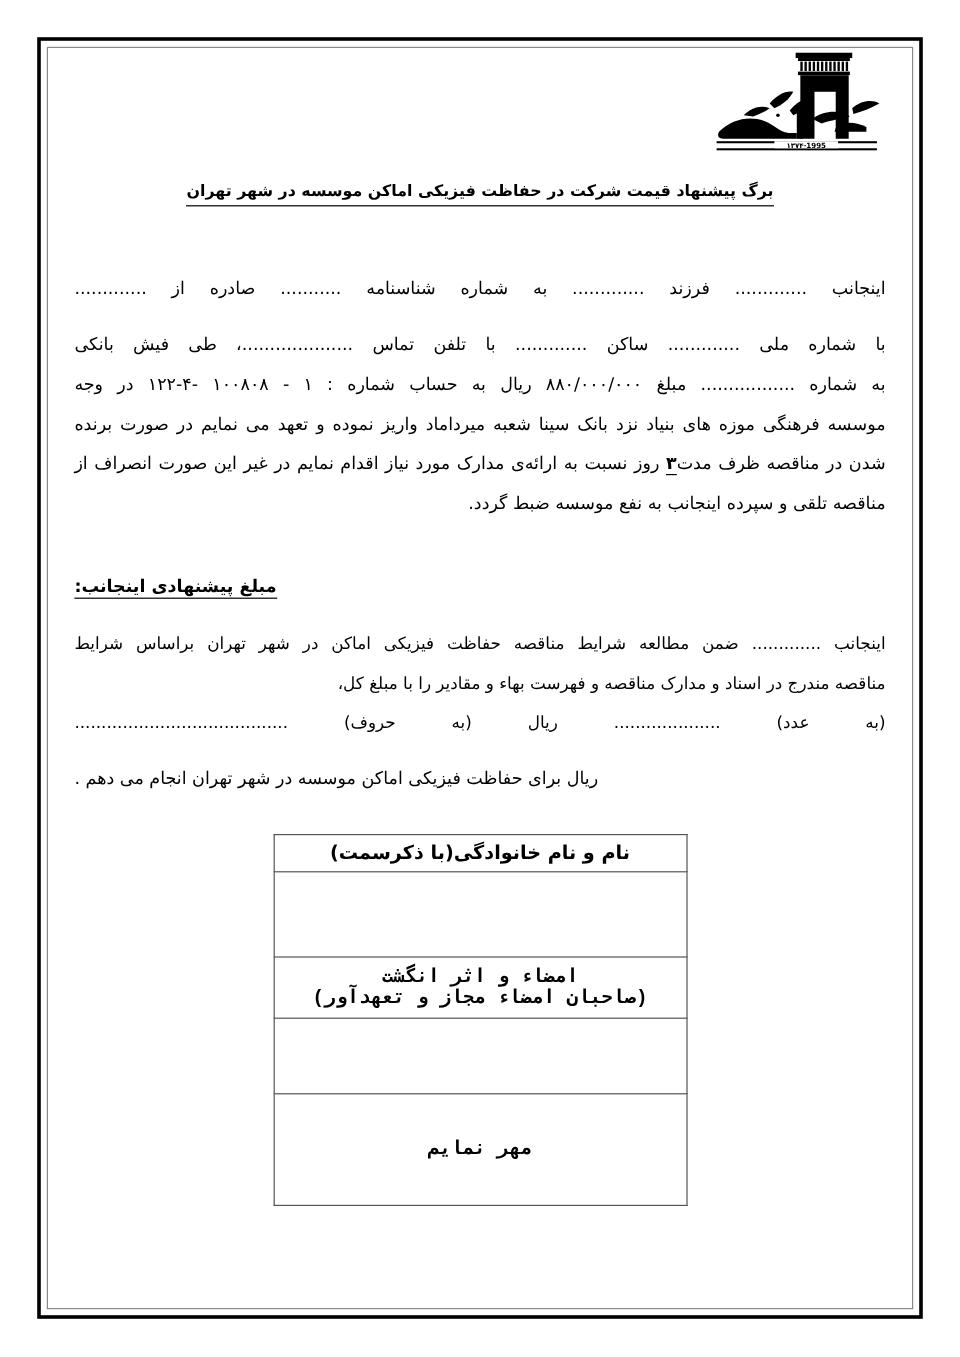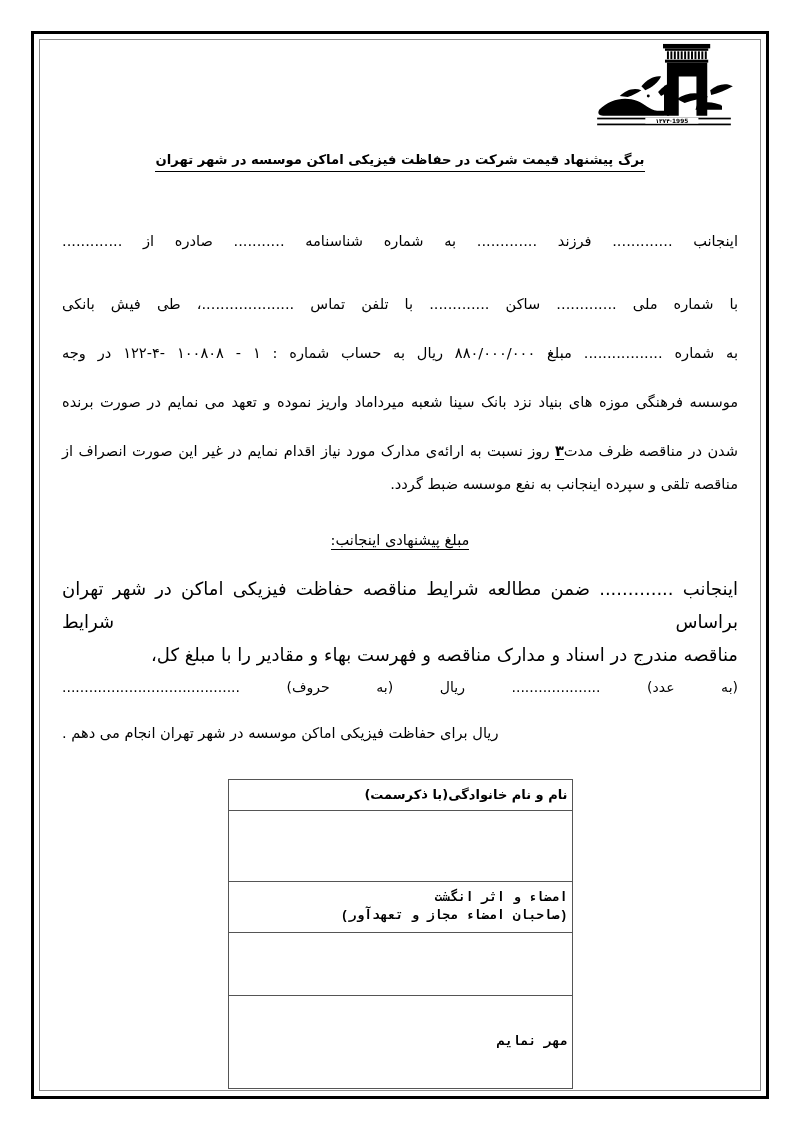--- a/index.html
+++ b/index.html
@@ -86,43 +86,42 @@
     text-align-last: right;
   }
   .para {
     margin: 0;
     text-align: justify;
     text-align-last: right;
   }
   .para.justify-both {
     text-align: justify;
     text-align-last: justify;
-    margin-top: 16px;
   }
   .para-gap { height: 14px; }
 
   .u-num {
     font-weight: bold;
     border-bottom: 1.4px solid #000;
   }
 
   .subhead {
-    margin-top: 31px;
+    margin-top: 44px;
     font-size: 14.6px;
-    font-weight: normal;
-    text-align: center;
+    font-weight: bold;
+    text-align: left;
   }
   .subhead span {
     border-bottom: 1.4px solid #000;
     padding-bottom: 1px;
   }
 
   .block2 {
     margin-top: 24px;
-    font-size: 18px;
+    font-size: 14px;
     line-height: 33px;
   }
 
   .line-dotted-row {
     font-size: 14px;
     line-height: 33px;
     text-align: justify;
     text-align-last: justify;
   }
   .closing-line {
@@ -138,21 +137,22 @@
     display: flex;
     justify-content: center;
   }
   table.sig-table {
     border-collapse: collapse;
     width: 345px;
     table-layout: fixed;
   }
   table.sig-table td {
     border: 1px solid #555555;
-    font-size: 13px;
+    text-align: center;
+    font-size: 16px;
     font-weight: bold;
     padding: 4px 4px;
     line-height: 18px;
     vertical-align: middle;
   }
   td.r-label   { height: 22px; }
   td.r-blank   { height: 62px; }
   td.r-label2  { height: 42px; }
   td.r-blank2  { height: 54px; }
   td.r-seal    { height: 84px; vertical-align: top; padding-top: 6px; }

